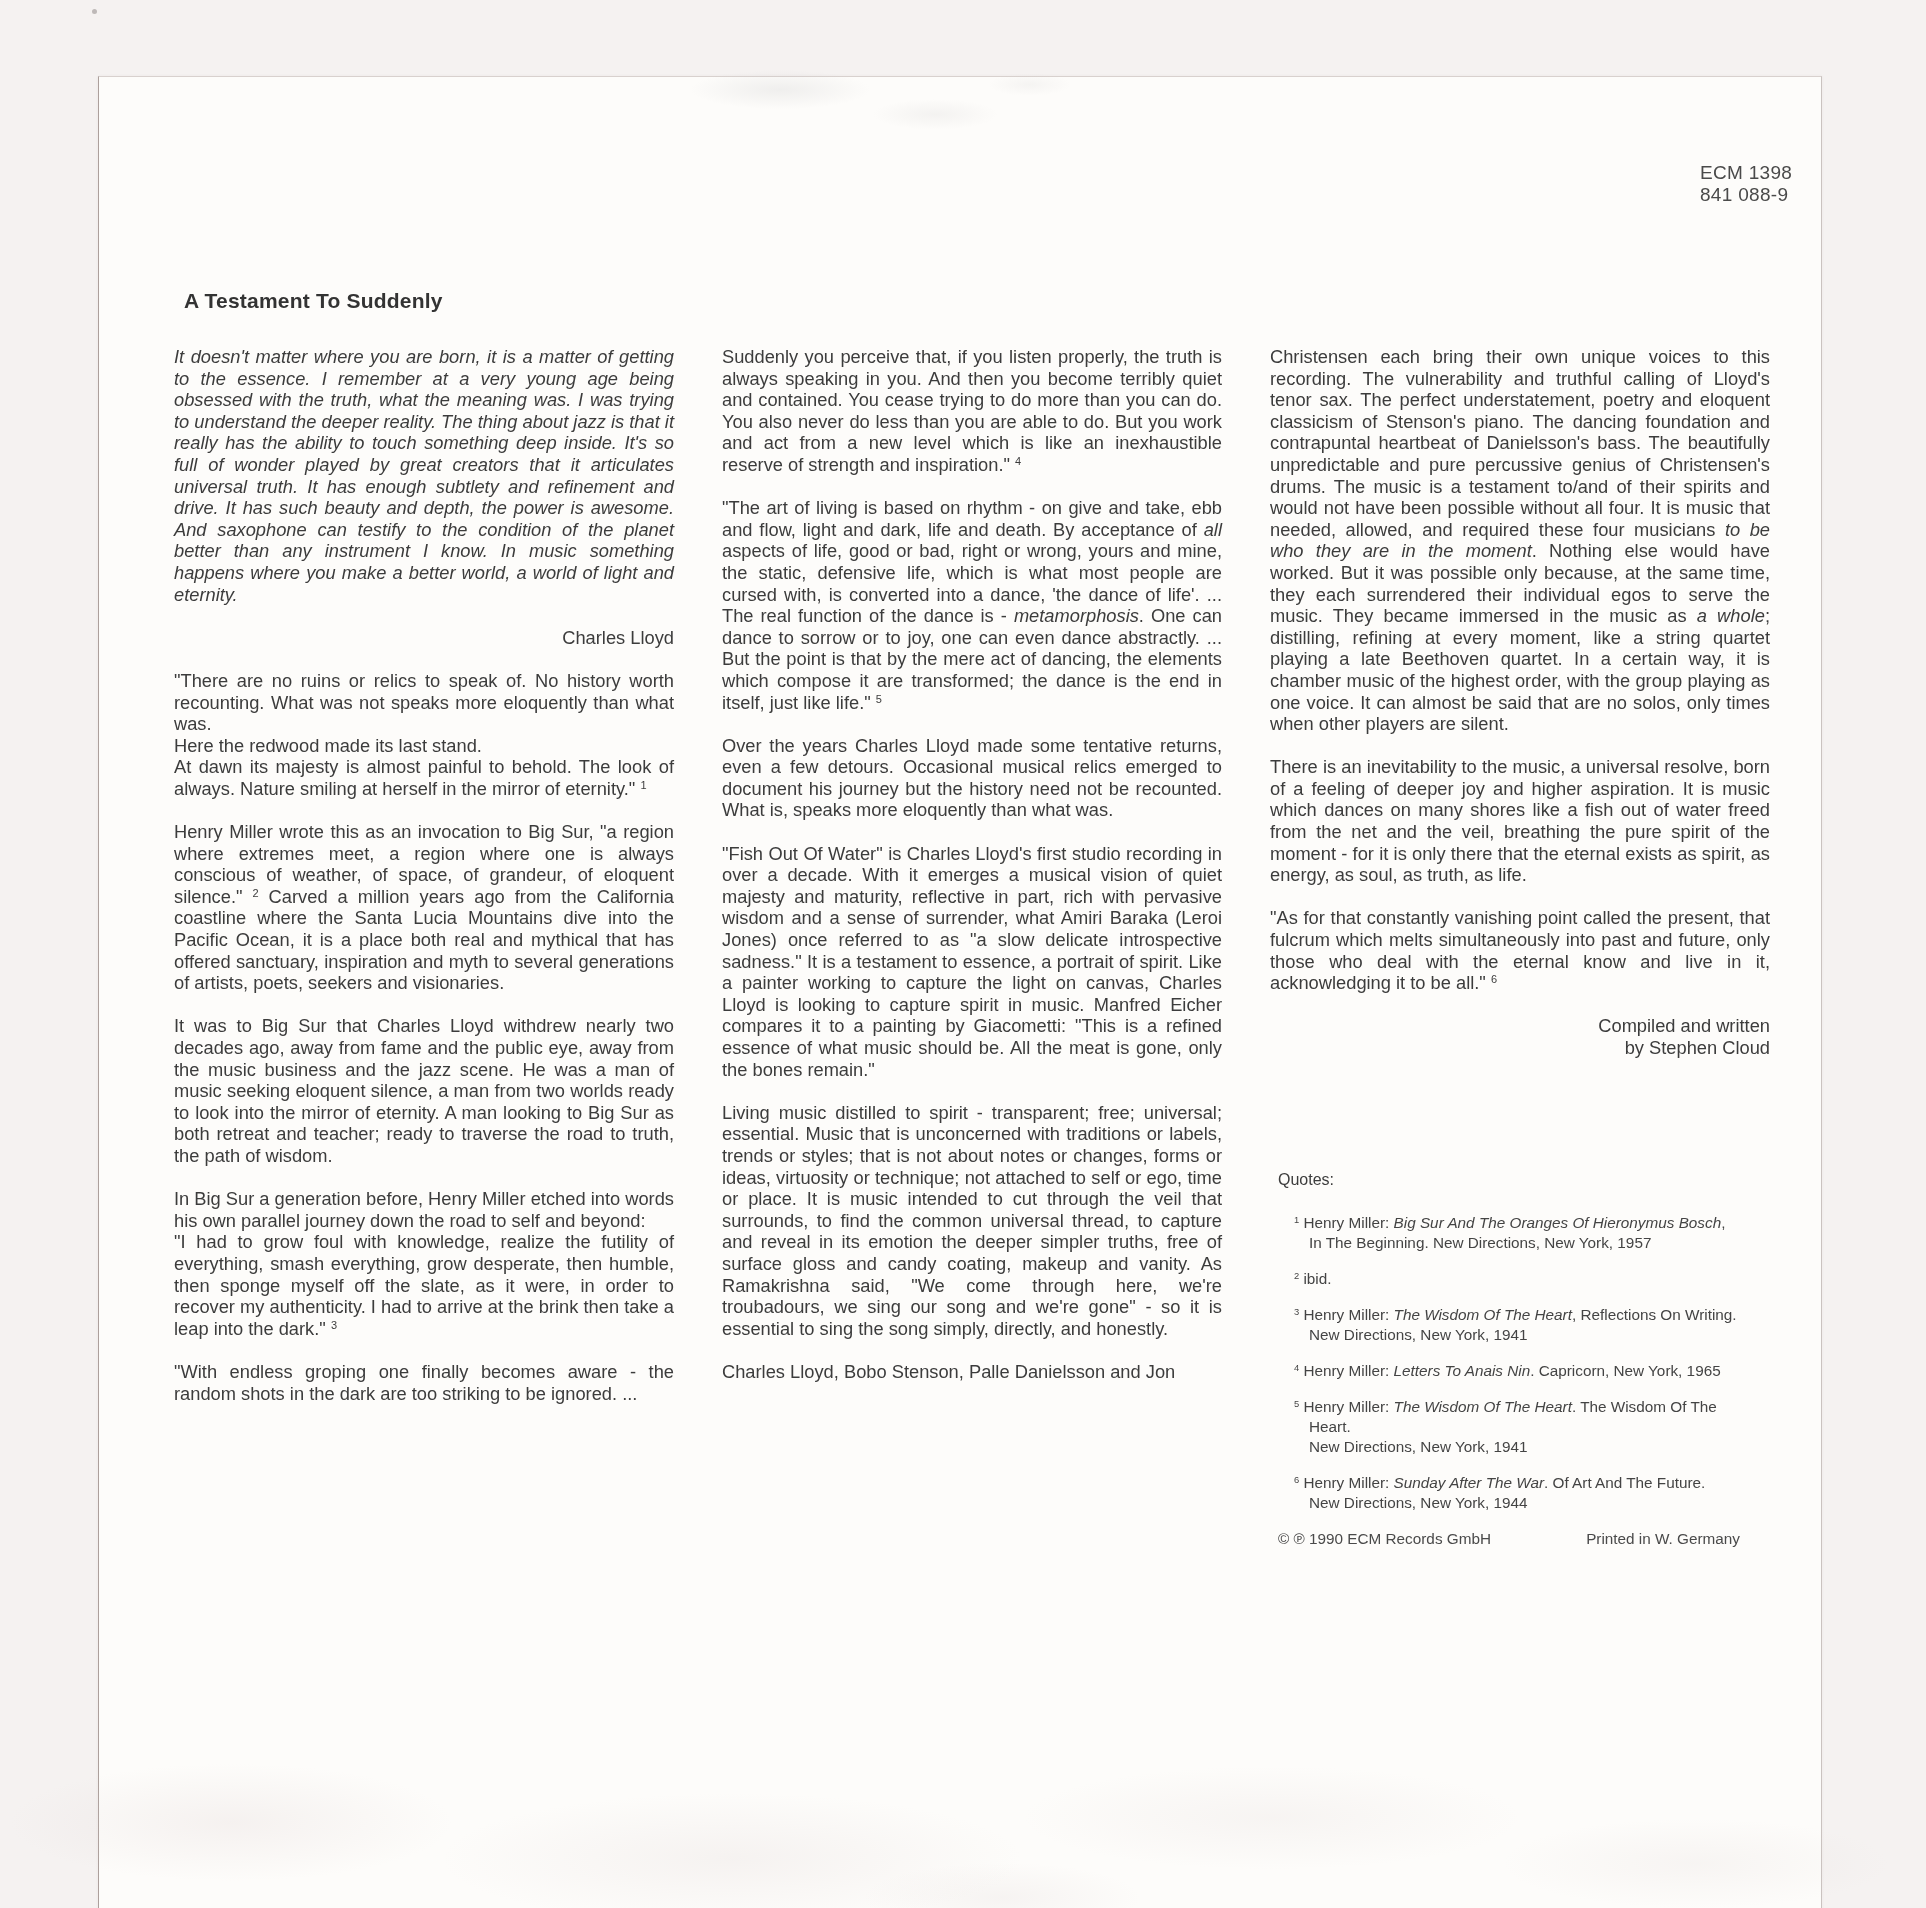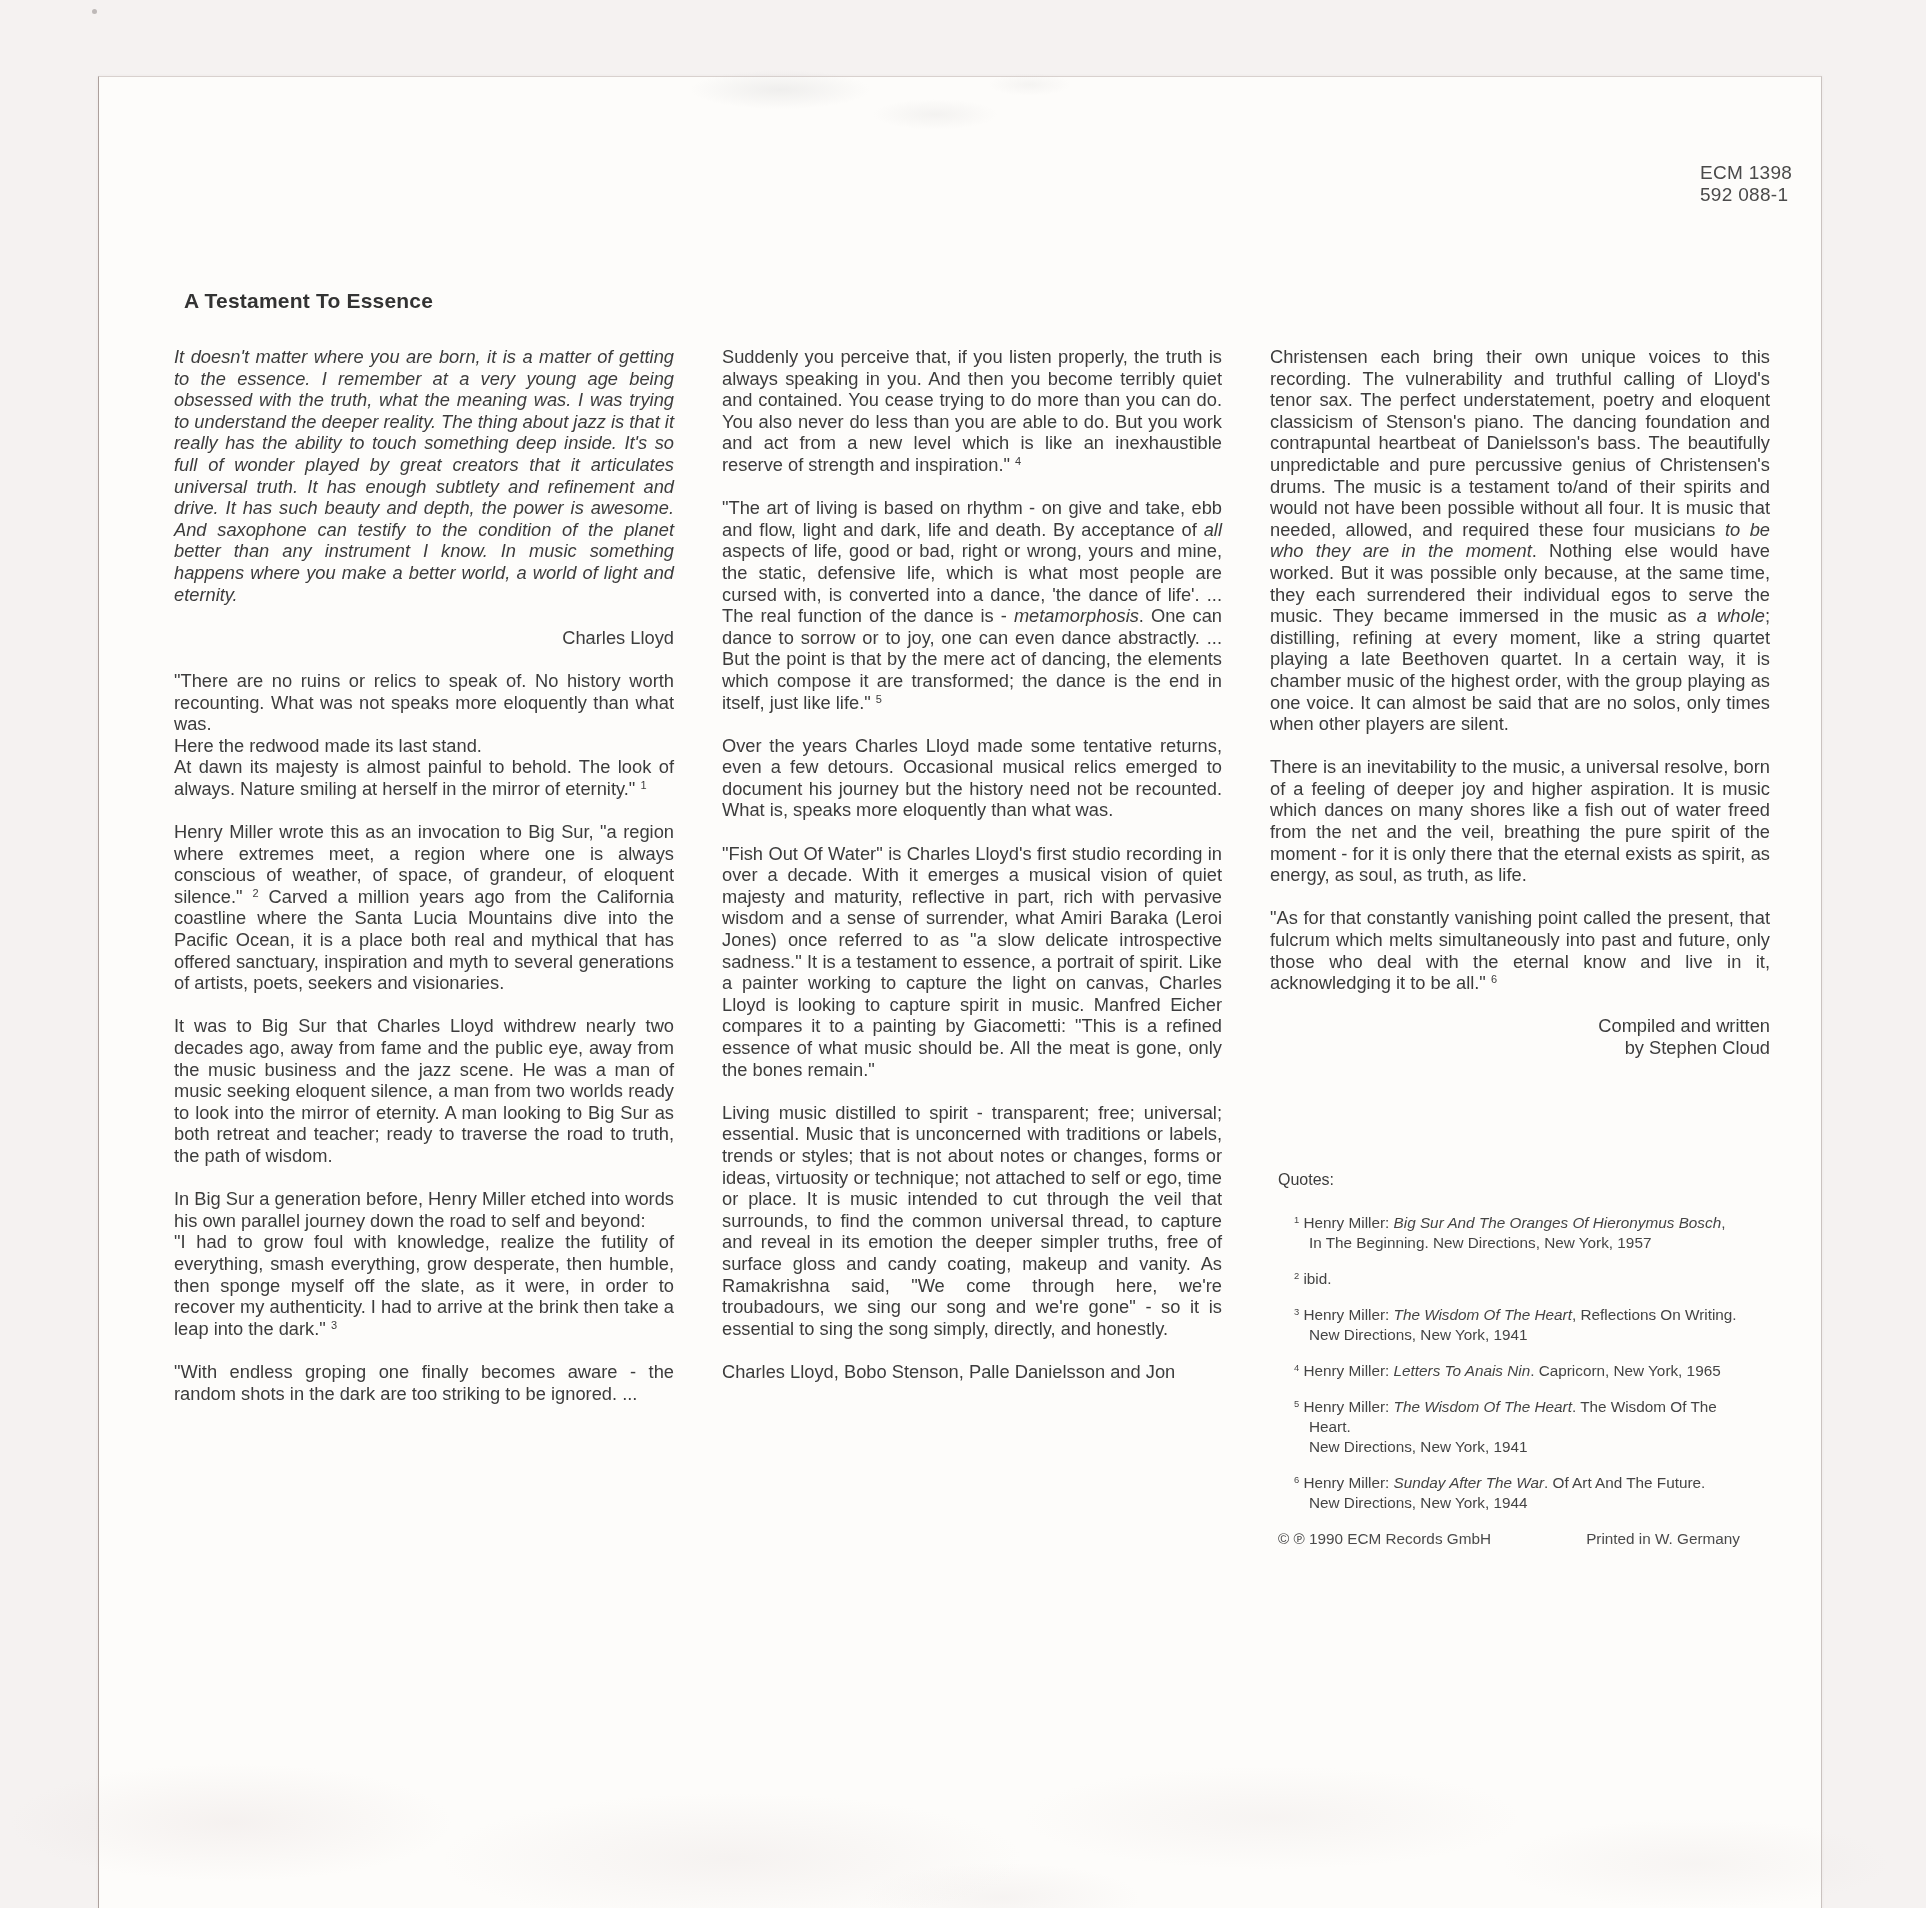--- a/index.html
+++ b/index.html
@@ -70,24 +70,24 @@
 <body>
 
 <div class="speck"></div>
 
 <div class="paper"></div>
 
 <div class="smudge-top"></div>
 
 <div class="catalog">
   <div>ECM 1398</div>
-  <div>592 088-1</div>
+  <div>841 088-9</div>
 </div>
 
-<div class="title">A Testament To Essence</div>
+<div class="title">A Testament To Suddenly</div>
 
 <div class="cols">
 
   <div class="col">
     <p class="ital">It doesn't matter where you are born, it is a matter of getting to the essence. I remember at a very young age being obsessed with the truth, what the meaning was. I was trying to understand the deeper reality. The thing about jazz is that it really has the ability to touch something deep inside. It's so full of wonder played by great creators that it articulates universal truth. It has enough subtlety and refinement and drive. It has such beauty and depth, the power is awesome. And saxophone can testify to the condition of the planet better than any instrument I know. In music something happens where you make a better world, a world of light and eternity.</p>
     <p class="right">Charles Lloyd</p>
     <p><span>"There are no ruins or relics to speak of. No history worth recounting. What was not speaks more eloquently than what was.</span><br><span>Here the redwood made its last stand.</span><br><span>At dawn its majesty is almost painful to behold. The look of always. Nature smiling at herself in the mirror of eternity." </span><sup>1</sup></p>
     <p><span>Henry Miller wrote this as an invocation to Big Sur, "a region where extremes meet, a region where one is always conscious of weather, of space, of grandeur, of eloquent silence." </span><sup>2</sup><span> Carved a million years ago from the California coastline where the Santa Lucia Mountains dive into the Pacific Ocean, it is a place both real and mythical that has offered sanctuary, inspiration and myth to several generations of artists, poets, seekers and visionaries.</span></p>
     <p>It was to Big Sur that Charles Lloyd withdrew nearly two decades ago, away from fame and the public eye, away from the music business and the jazz scene. He was a man of music seeking eloquent silence, a man from two worlds ready to look into the mirror of eternity. A man looking to Big Sur as both retreat and teacher; ready to traverse the road to truth, the path of wisdom.</p>
     <p><span>In Big Sur a generation before, Henry Miller etched into words his own parallel journey down the road to self and beyond:</span><br><span>"I had to grow foul with knowledge, realize the futility of everything, smash everything, grow desperate, then humble, then sponge myself off the slate, as it were, in order to recover my authenticity. I had to arrive at the brink then take a leap into the dark." </span><sup>3</sup></p>

